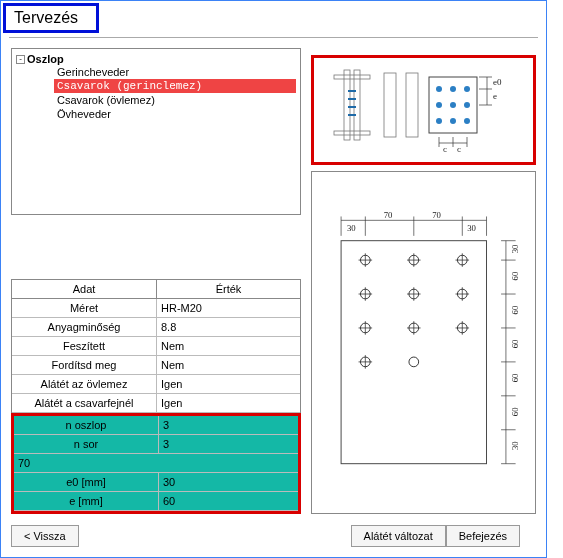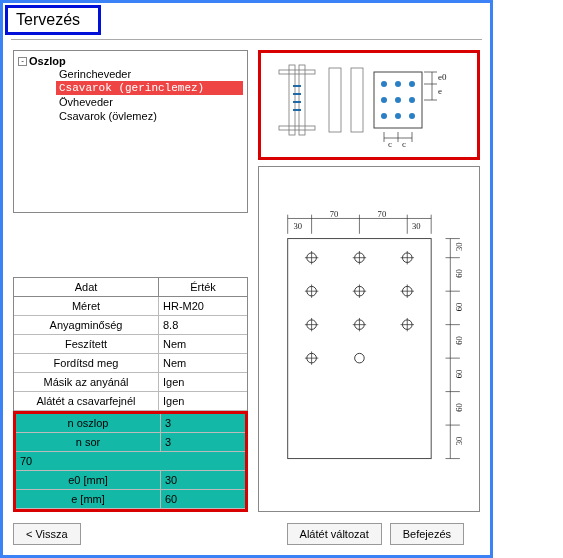--- a/index.html
+++ b/index.html
@@ -7,23 +7,23 @@
       margin: 0;
       padding: 0;
       font-family: Tahoma, Arial, sans-serif;
       font-size: 11px;
       background: #fff;
       width: 563px;
       height: 558px;
       overflow: hidden;
     }
     .window {
-      width: 493px;
+      width: 547px;
       height: 558px;
-      border: 3px solid #3b82f6;
+      border: 1px solid #3b82f6;
       background: #fff;
       display: flex;
       flex-direction: column;
     }
     .title-area {
       display: flex;
       align-items: center;
       padding: 2px 2px;
     }
     .title-box {
@@ -103,40 +103,40 @@
     }
     .prop-row > div { padding: 3px 4px; }
     .prop-row .col-a { border-right: 1px solid #bbb; }
     .upper-rows { border: 1px solid #888; border-width: 1px 1px 0 1px; margin: 54px 0 0 0; }
     .lower-rows { }
     .right-col {
       flex: 1;
       display: flex;
       flex-direction: column;
       gap: 6px;
+      margin-top: 7px;
     }
     .preview1 {
       border: 3px solid #d80000;
       background: #fff;
       height: 110px;
       position: relative;
       display: flex;
       align-items: center;
       justify-content: center;
       padding: 8px;
     }
     .preview2 {
       border: 1px solid #888;
       background: #fff;
       flex: 1;
       position: relative;
     }
     .footer {
       display: flex;
-      gap: 8px;
       padding: 6px 26px 10px 10px;
       align-items: center;
     }
     .footer .spacer { flex: 1; }
     button {
       font-family: Tahoma, Arial, sans-serif;
       font-size: 11px;
       padding: 4px 12px;
       background: #f5f5f5;
       border: 1px solid #999;
@@ -167,22 +167,22 @@
     <div class="left-col">
 
       <div class="tree-panel">
         <div class="tree-root">
           <span class="tree-toggle">-</span>
           <span class="tree-root-label">Oszlop</span>
         </div>
         <div class="tree-children">
           <div class="tree-item">Gerincheveder</div>
           <div class="tree-item selected">Csavarok (gerinclemez)</div>
+          <div class="tree-item">Csavarok (övlemez)</div>
           <div class="tree-item">Övheveder</div>
-          <div class="tree-item">Csavarok (övlemez)</div>
         </div>
       </div>
 
       <div>
         <div class="upper-rows">
           <div class="prop-header">
             <div class="col-a">Adat</div>
             <div class="col-b">Érték</div>
           </div>
           <div class="prop-row">
@@ -195,21 +195,21 @@
             </div>
           <div class="prop-row">
               <div class="col-a">Feszített</div>
               <div class="col-b">Nem</div>
             </div>
           <div class="prop-row">
               <div class="col-a">Fordítsd meg</div>
               <div class="col-b">Nem</div>
             </div>
           <div class="prop-row">
-              <div class="col-a">Másik az anyánál</div>
+              <div class="col-a">Alátét az övlemez</div>
               <div class="col-b">Igen</div>
             </div>
           <div class="prop-row">
               <div class="col-a">Alátét a csavarfejnél</div>
               <div class="col-b">Igen</div>
             </div>
         </div>
         <div class="prop-table-wrap">
           <div class="lower-rows">
             <div class="prop-row">

